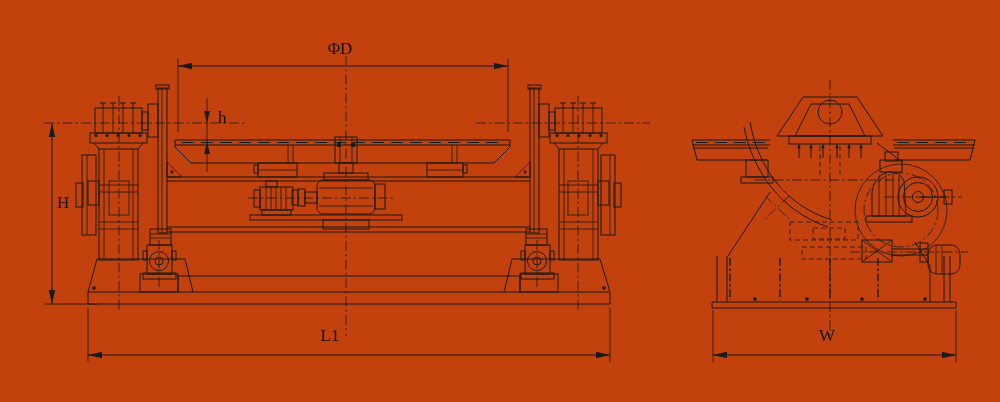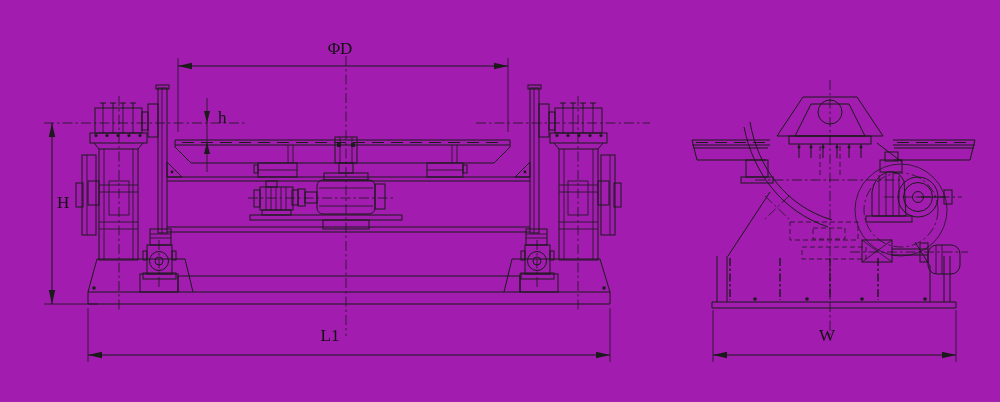--- a/index.html
+++ b/index.html
@@ -1,16 +1,16 @@
 <!DOCTYPE html>
 <html><head>
 <meta charset="utf-8">
 <style>
   html,body{margin:0;padding:0;background:#ffffff;}
-  .stage{position:relative;width:1000px;height:402px;background:#a21caf;overflow:hidden;
+  .stage{position:relative;width:1000px;height:402px;background:#c2410c;overflow:hidden;
          font-family:"Liberation Serif", serif;}
   svg{display:block}
   .ln{fill:none;stroke:#1b1b1b;stroke-width:1;stroke-linecap:butt;stroke-linejoin:miter;}
   .th{fill:none;stroke:#1b1b1b;stroke-width:.8;}
   .cl{fill:none;stroke:#1b1b1b;stroke-width:.8;stroke-dasharray:10 3 2.5 3;}
   .clb{fill:none;stroke:#1b1b1b;stroke-width:1.4;stroke-dasharray:8 2.5 2.5 2.5;}
   .hid{fill:none;stroke:#1b1b1b;stroke-width:.8;stroke-dasharray:5 3;}
   .dsh{fill:none;stroke:#1b1b1b;stroke-width:1;stroke-dasharray:12 7;}
   .fl{fill:#1b1b1b;stroke:none;}
   text.dim{font-family:"Liberation Serif", serif;font-size:17px;fill:#111111;}

